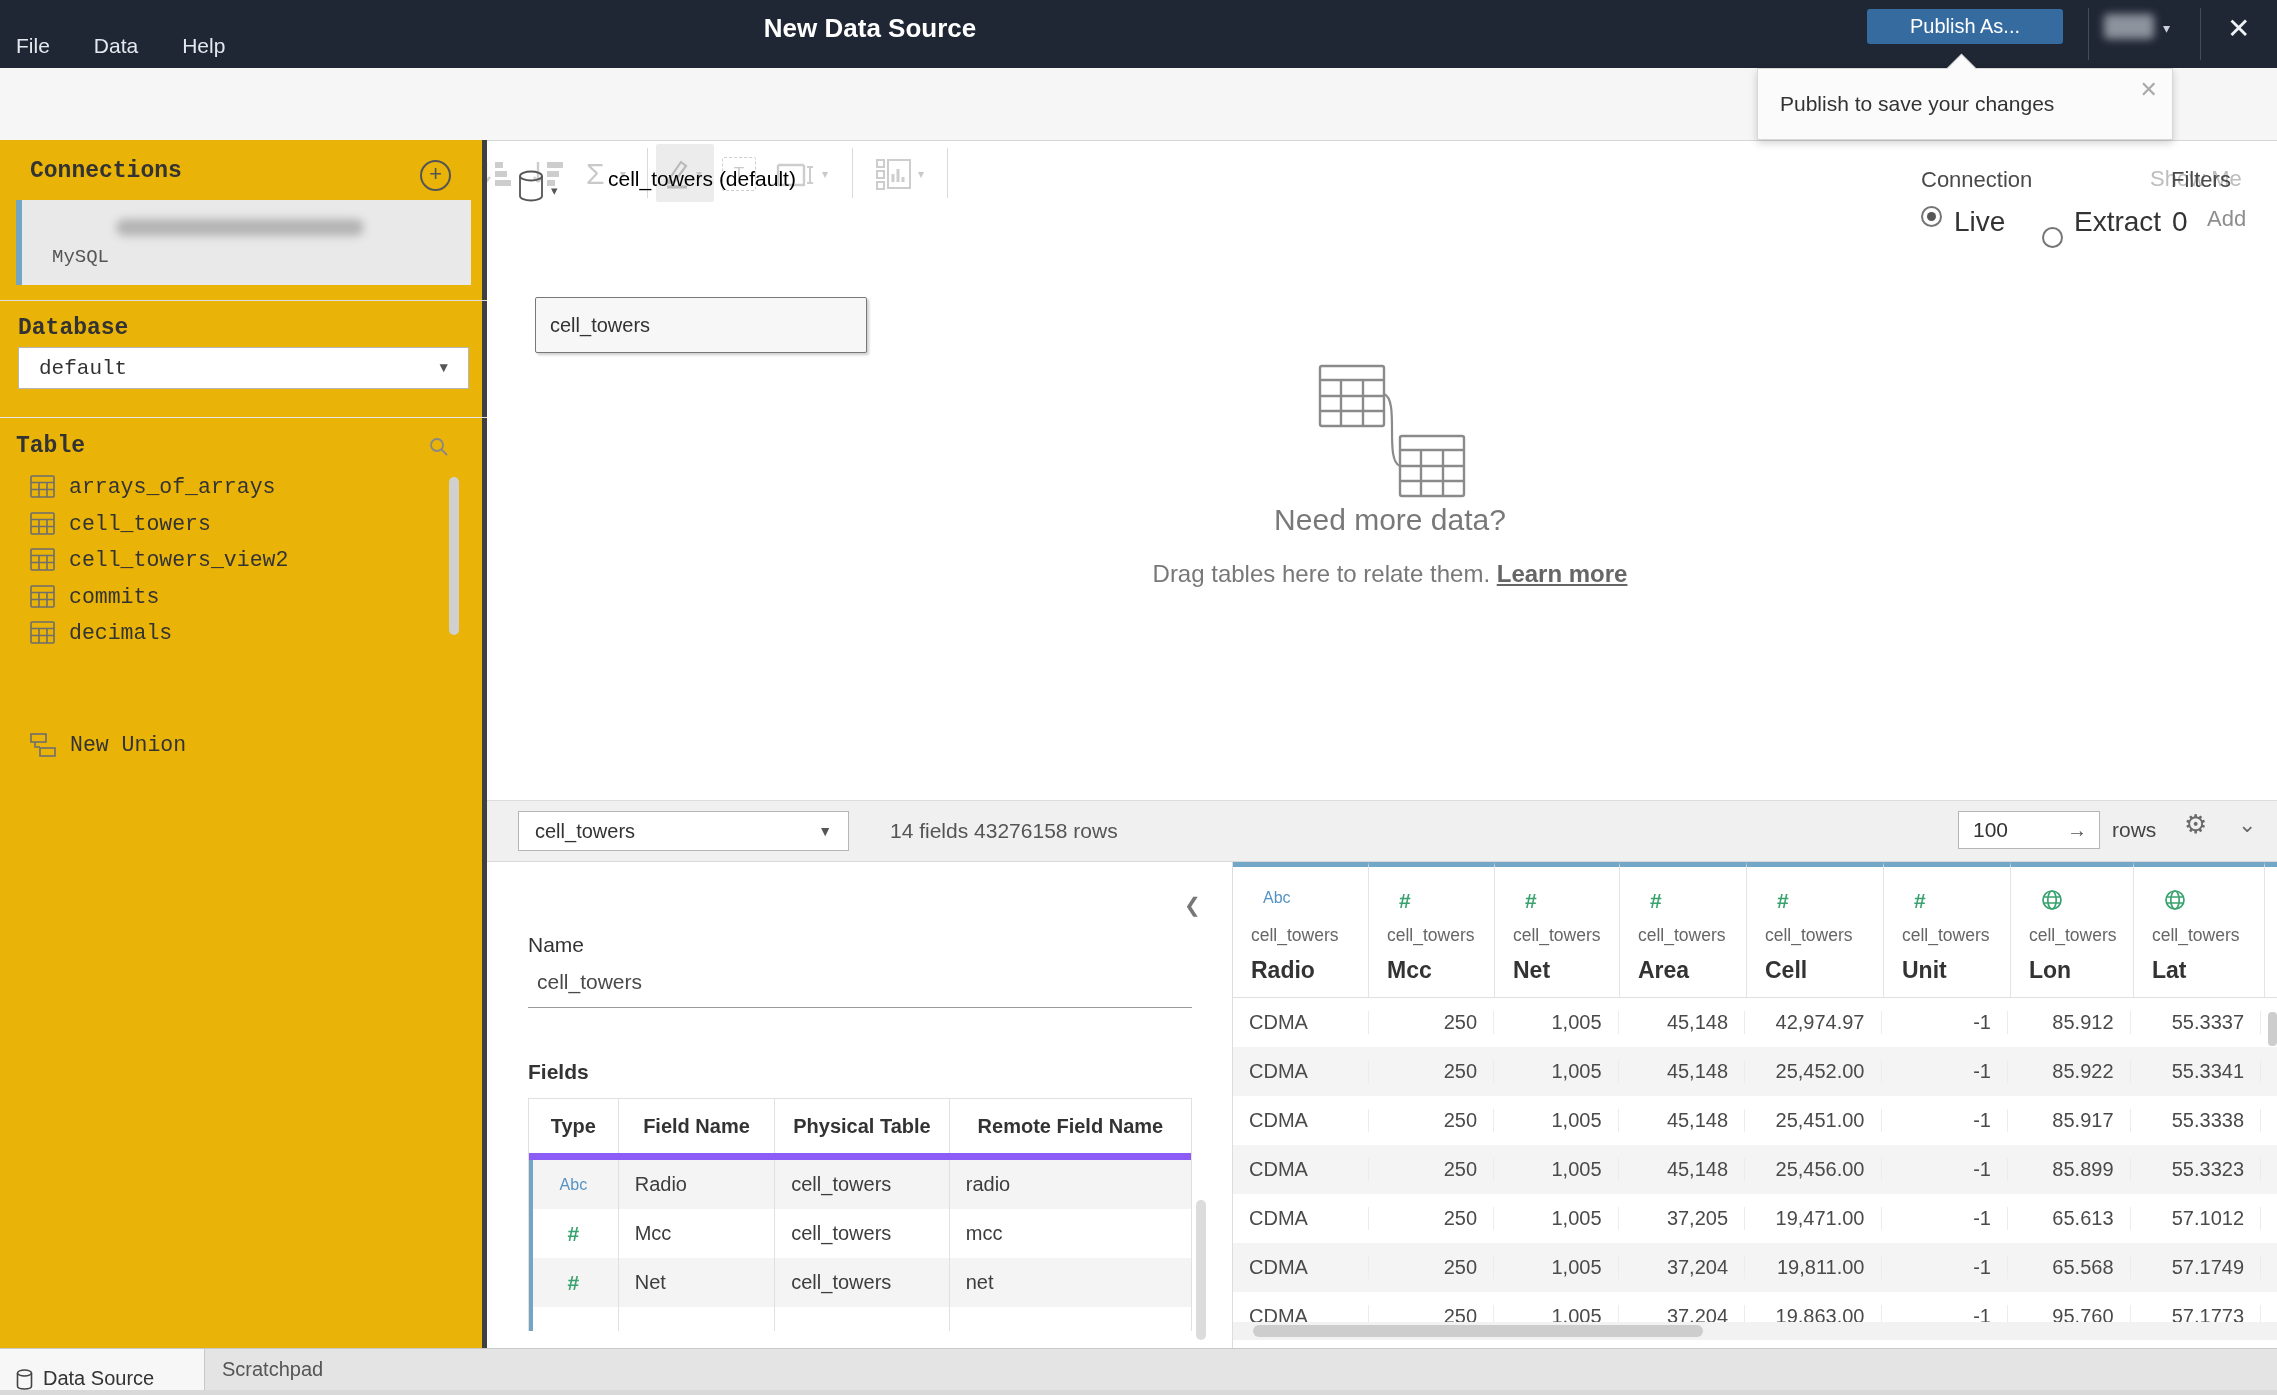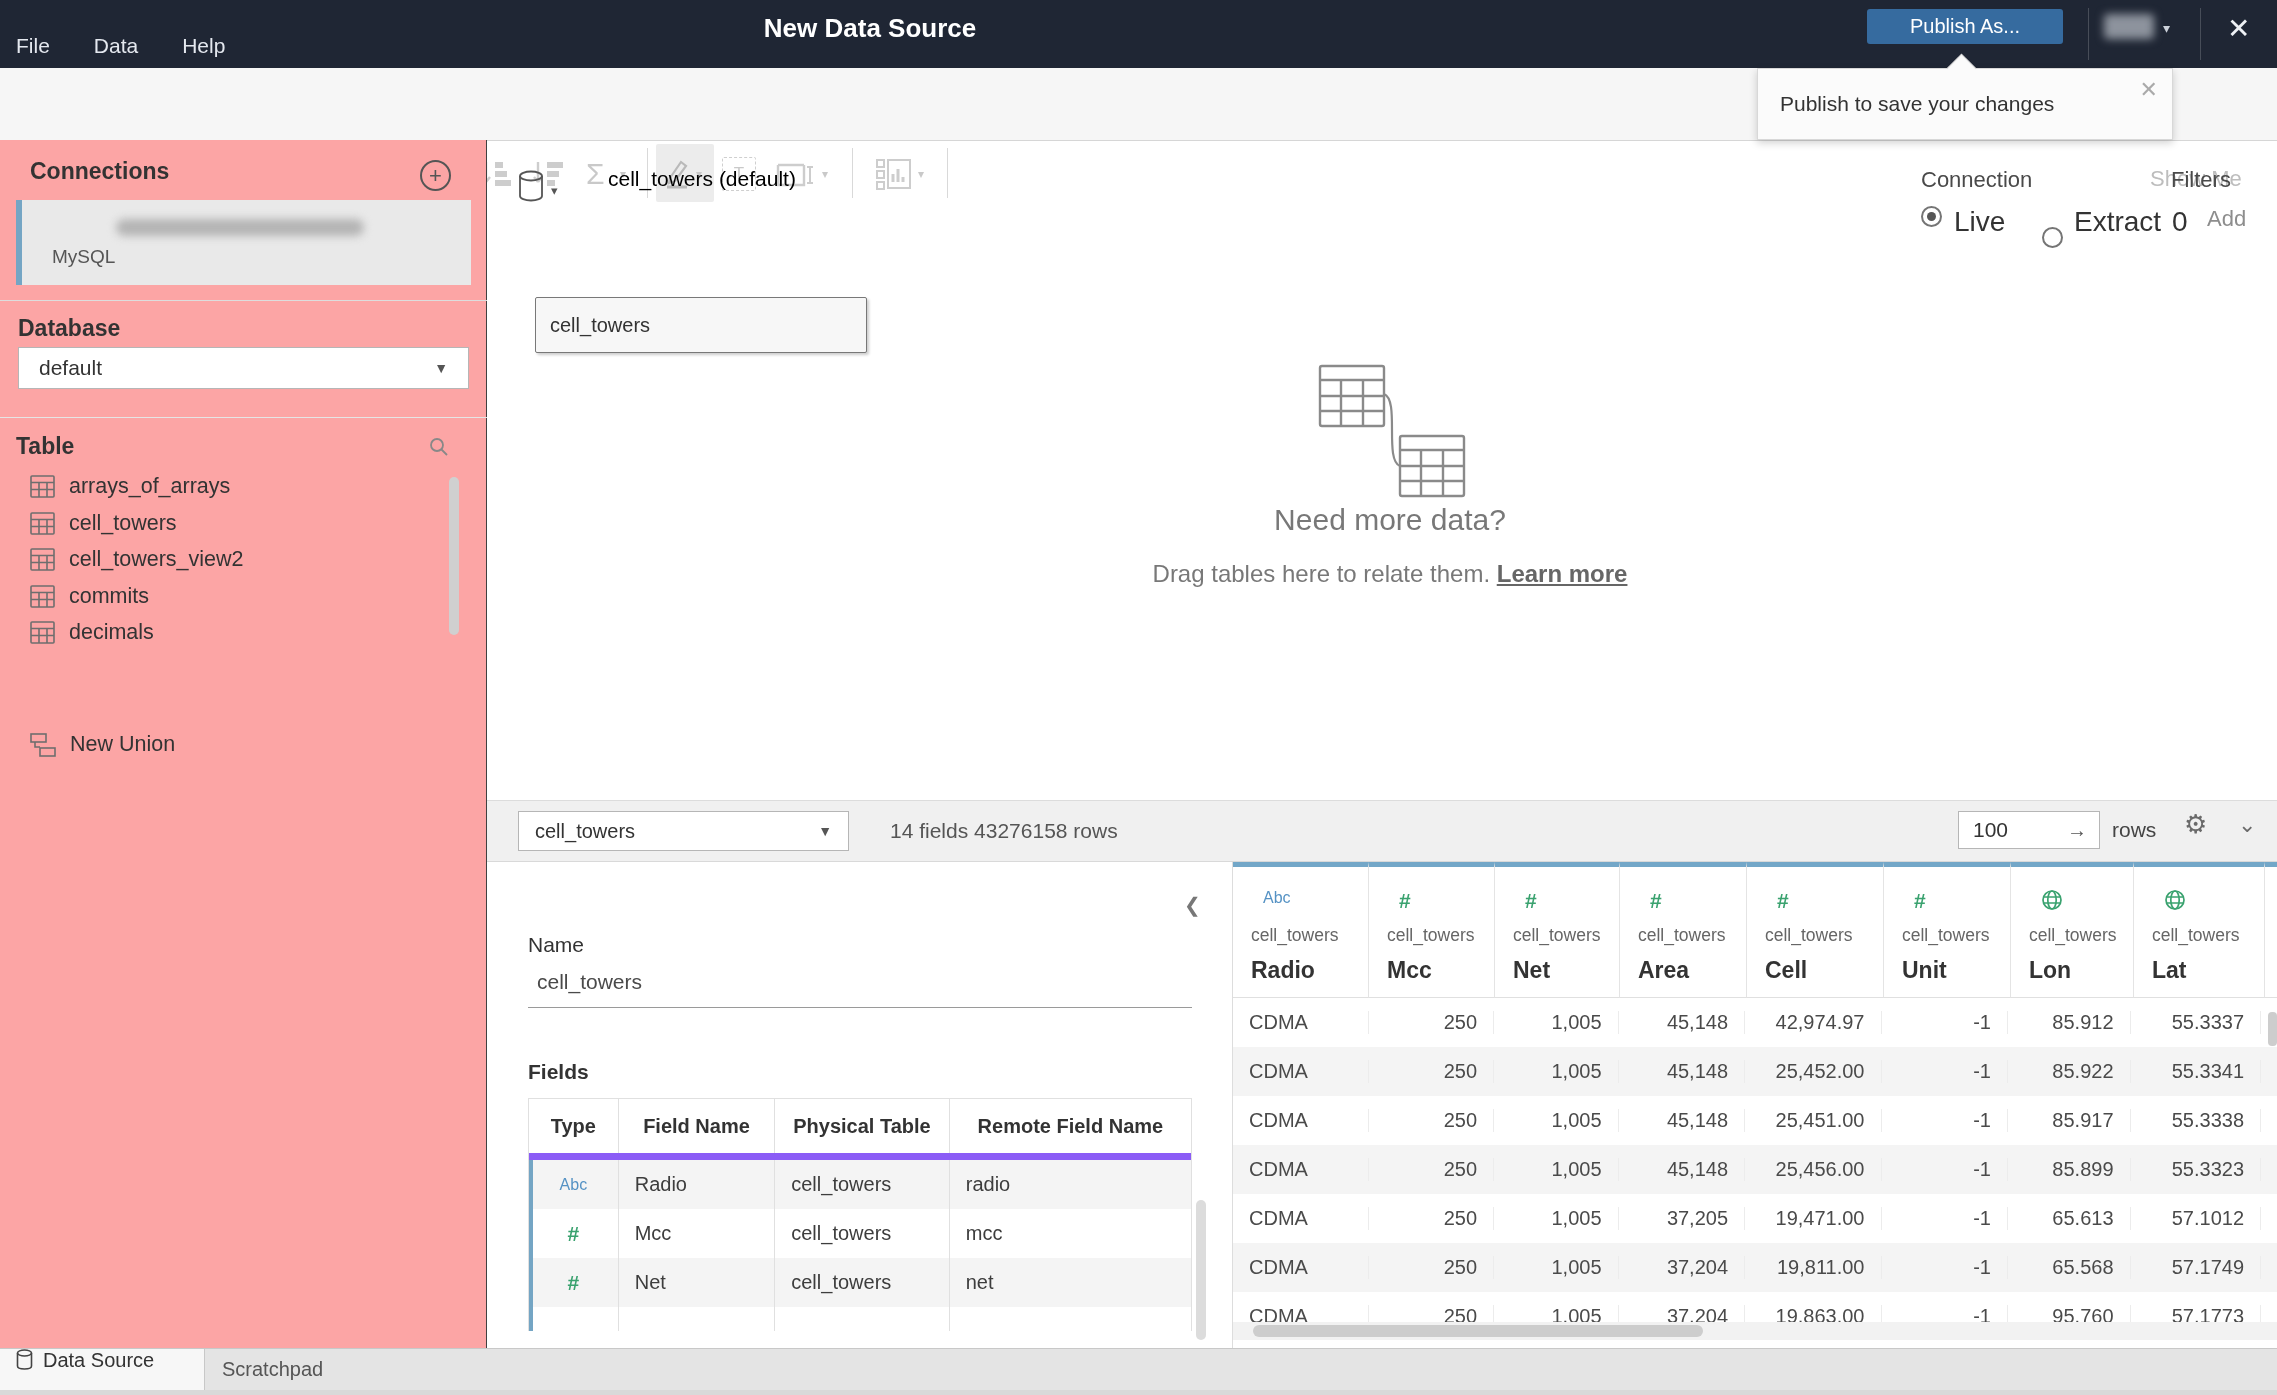--- a/index.html
+++ b/index.html
@@ -32,21 +32,21 @@
 
   
   .tooltip{left:1757px;top:68px;width:414px;height:70px;background:#fbfbfb;border:1px solid #d8d8d8;
            box-shadow:0 3px 8px rgba(0,0,0,.18);z-index:60;}
   .tooltip .arrow{position:absolute;left:193px;top:-11px;width:20px;height:20px;background:#fbfbfb;
                   border-left:1px solid #d8d8d8;border-top:1px solid #d8d8d8;transform:rotate(45deg);}
   .tooltip .txt{position:absolute;left:22px;top:0;height:70px;display:flex;align-items:center;font-size:21px;color:#333;}
   .tooltip .tclose{position:absolute;right:14px;top:8px;font-size:22px;color:#aaa;}
 
   
-  .sidebar{left:0;top:140px;width:487px;height:1208px;background:#fca5a5;border-right:1px solid #404040;box-sizing:border-box;}
+  .sidebar{left:0;top:140px;width:487px;height:1208px;background:#eab308;border-right:5px solid #404040;box-sizing:border-box;font-family:Liberation Mono, monospace;}
   .sb-h{font-size:23px;font-weight:700;color:#333;}
   .plus-circle{left:420px;top:20px;width:27px;height:27px;border:2px solid #555;border-radius:50%;
                display:flex;align-items:center;justify-content:center;font-size:22px;color:#555;line-height:1;}
   .conn-card{left:16px;top:60px;width:455px;height:85px;background:#e9e9e9;}
   .conn-accent{left:0;top:0;width:6px;height:85px;background:#74a5c4;}
   .conn-blur{left:100px;top:19px;width:248px;height:17px;background:#b4b4b4;border-radius:9px;filter:blur(4px);}
   .conn-type{left:36px;top:46px;font-size:19px;color:#555;}
   .sb-div{left:0;width:487px;height:1px;background:#ddd;}
   .sb-select{left:18px;width:451px;height:42px;background:#fff;border:1px solid #b6b6b6;box-sizing:border-box;
              display:flex;align-items:center;font-size:21px;color:#333;padding:0 20px;justify-content:space-between;}
@@ -119,21 +119,21 @@
       justify-content:flex-end;padding-right:16px;font-size:20px;color:#4a4a4a;overflow:hidden;}
   .gc.left{justify-content:flex-start;padding-left:16px;}
   .hscroll{left:1233px;top:1322px;width:1044px;height:18px;background:#f2f2f2;z-index:5;}
   .hthumb{position:absolute;left:20px;top:3px;width:450px;height:12px;background:#cdcdcd;border-radius:6px;}
   .vthumb{left:2268px;top:1012px;width:9px;height:34px;background:#cdcdcd;border-radius:4px;z-index:5;}
   .grid-bottom{left:1233px;top:1340px;width:1044px;height:8px;background:#fff;z-index:5;}
 
   
   .statusbar{left:0;top:1348px;width:2277px;height:42px;background:#e4e4e4;border-top:1px solid #c8c8c8;box-sizing:border-box;}
   .tab-active{position:absolute;left:0;top:0;width:205px;height:41px;background:#f7f7f7;border-right:1px solid #c8c8c8;
-              display:flex;align-items:flex-start;gap:10px;padding-left:16px;box-sizing:border-box;font-size:20px;color:#333;}
+              display:flex;align-items:flex-end;gap:10px;padding-left:16px;box-sizing:border-box;font-size:20px;color:#333;}
   .tab-inactive{position:absolute;left:222px;top:0;height:41px;display:flex;align-items:center;font-size:20px;color:#555;}
   .bottom-strip{left:0;top:1390px;width:2277px;height:5px;background:#d9d9d9;}
 
   svg{display:block;}
 </style>
 </head>
 <body>
 
 <div class="abs titlebar">
   <div class="abs menu">

